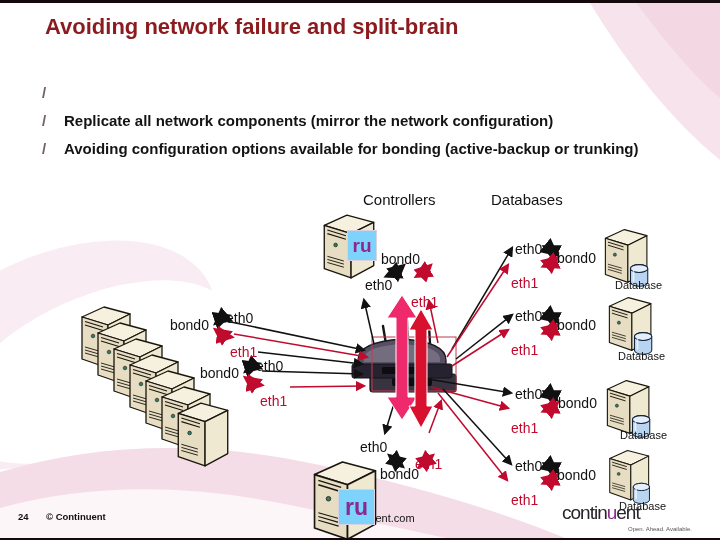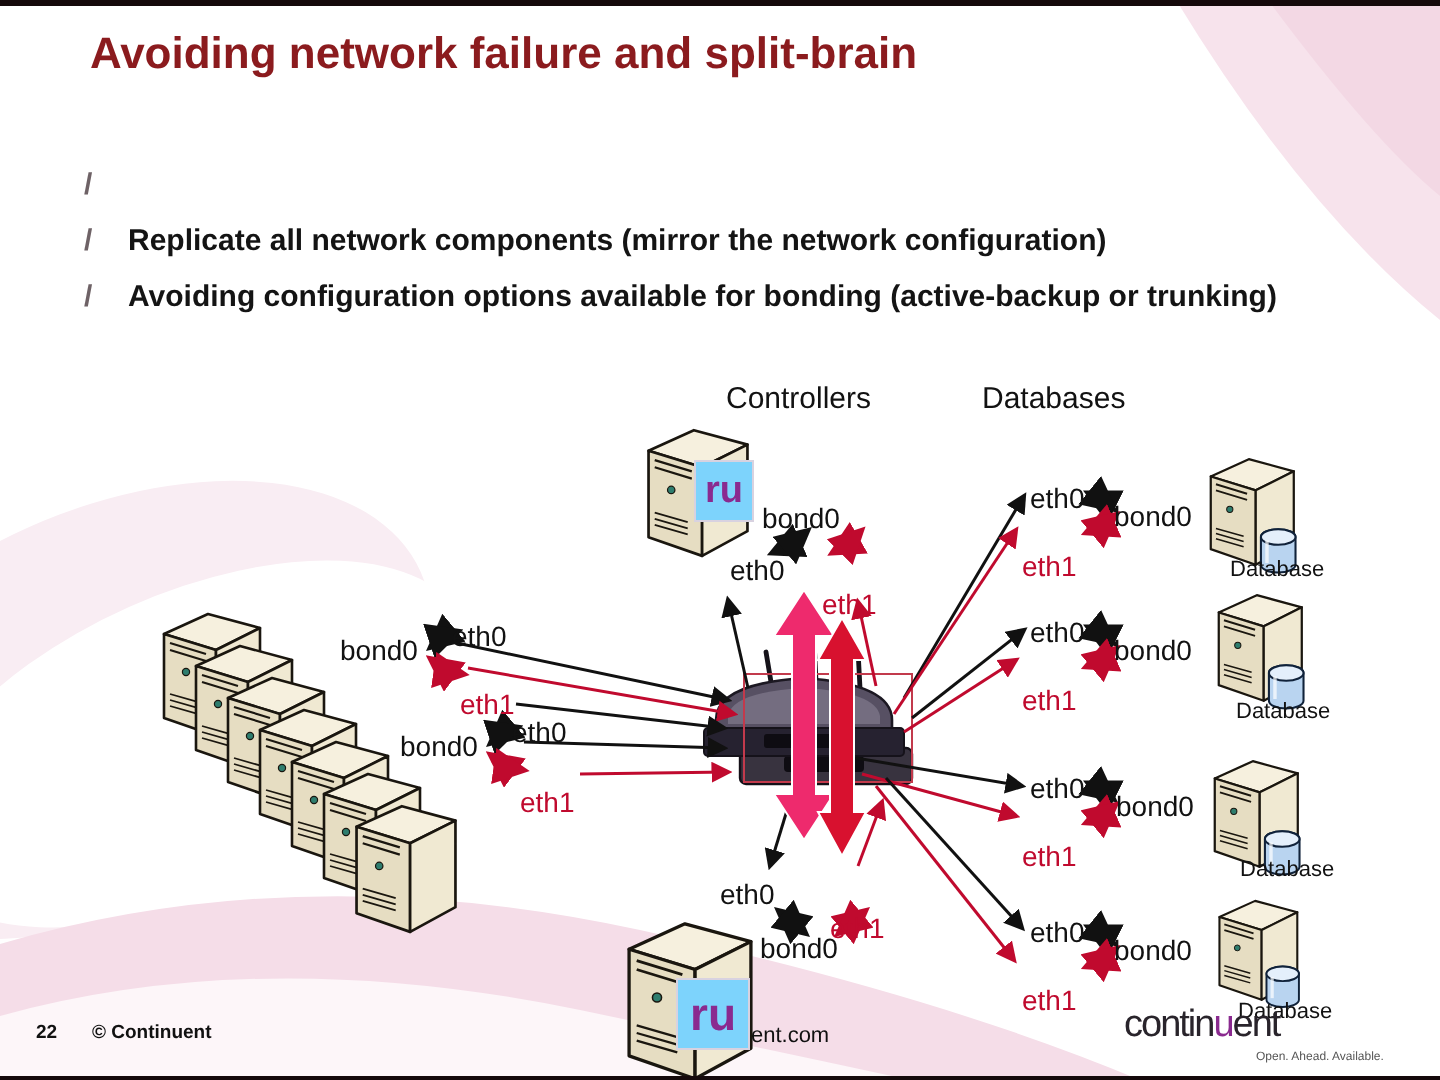--- a/index.html
+++ b/index.html
@@ -206,21 +206,21 @@
     <span class="lbl red" style="left:415px;top:439px">eth1</span>
     <span class="lbl" style="left:380px;top:466px">bond0</span>
 
     <div class="badge" style="left:347px;top:230px;width:28px;height:29px;font-size:19px;">
       <span>ru</span>
     </div>
     <div class="badge" style="left:338px;top:489px;width:35px;height:34px;font-size:23px;">
       <span>ru</span>
     </div>
 
-    <span class="footer-num">22</span>
+    <span class="footer-num">24</span>
     <span class="footer-copy">© Continuent</span>
 
     <div class="logo"><span>contin</span><span class="accent">u</span><span>ent</span></div>
     <span class="tagline">Open. Ahead. Available.</span>
   </div>
 
   <div class="edge top"></div>
   <div class="edge bottom"></div>
 </div>
 

